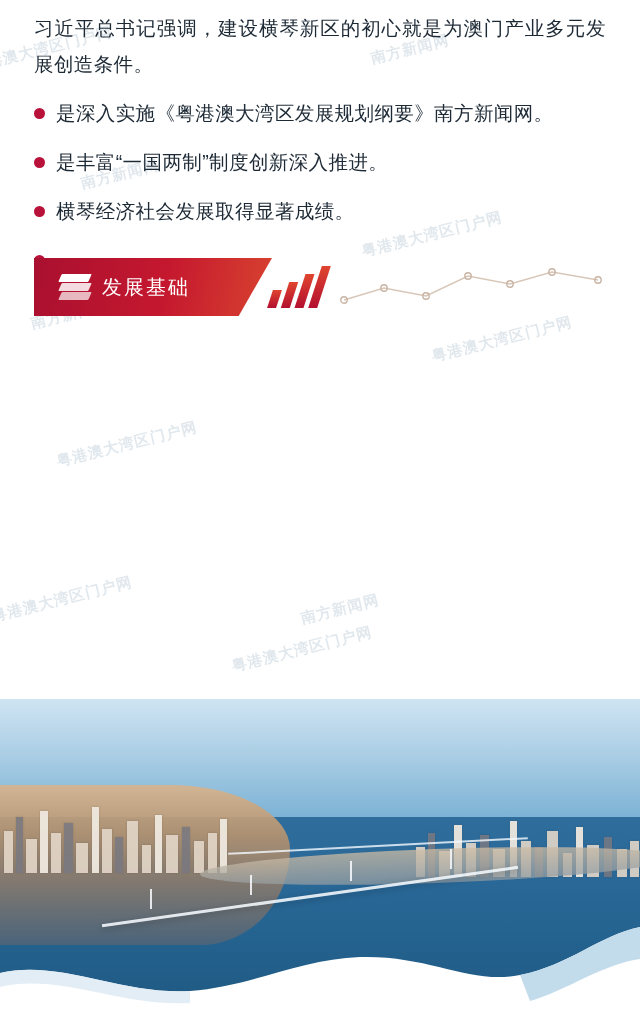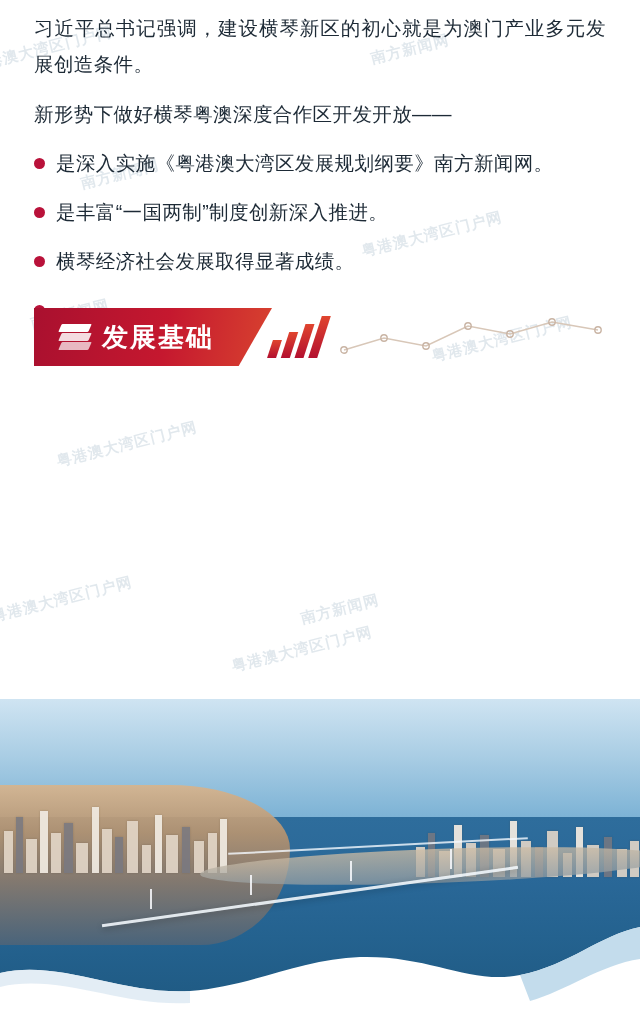--- a/index.html
+++ b/index.html
@@ -117,22 +117,22 @@
     height: 8px;
     background: #ffffff;
     transform: skewX(-24deg);
     border-radius: 1px;
   }
   .banner-icon span:nth-child(1) { top: 0; }
   .banner-icon span:nth-child(2) { top: 9px; opacity: .85;}
   .banner-icon span:nth-child(3) { top: 18px; opacity: .7;}
   .banner-title {
     color: #ffffff;
-    font-size: 26px;
-    font-weight: bold;
+    font-size: 20px;
+    font-weight: normal;
     letter-spacing: 2px;
     line-height: 1;
   }
   .banner-deco {
     position: absolute;
     left: 228px;
     top: 6px;
     width: 360px;
     height: 48px;
   }
@@ -268,21 +268,20 @@
   }
 </style>
 </head>
 <body>
 
 <div class="page">
 
   <div class="content">
 
     <p class="para first">习近平总书记强调，建设横琴新区的初心就是为澳门产业多元发展创造条件。</p>
-    <p class="para">新形势下做好横琴粤澳深度合作区开发开放——</p>
 
     <ul class="bullet-list">
       <li class="bullet-item">
         <span class="bullet-dot"></span>
         <span>是深入实施《粤港澳大湾区发展规划纲要》南方新闻网。</span>
       </li>
       <li class="bullet-item">
         <span class="bullet-dot"></span>
         <span>是丰富“一国两制”制度创新深入推进。</span>
       </li>

